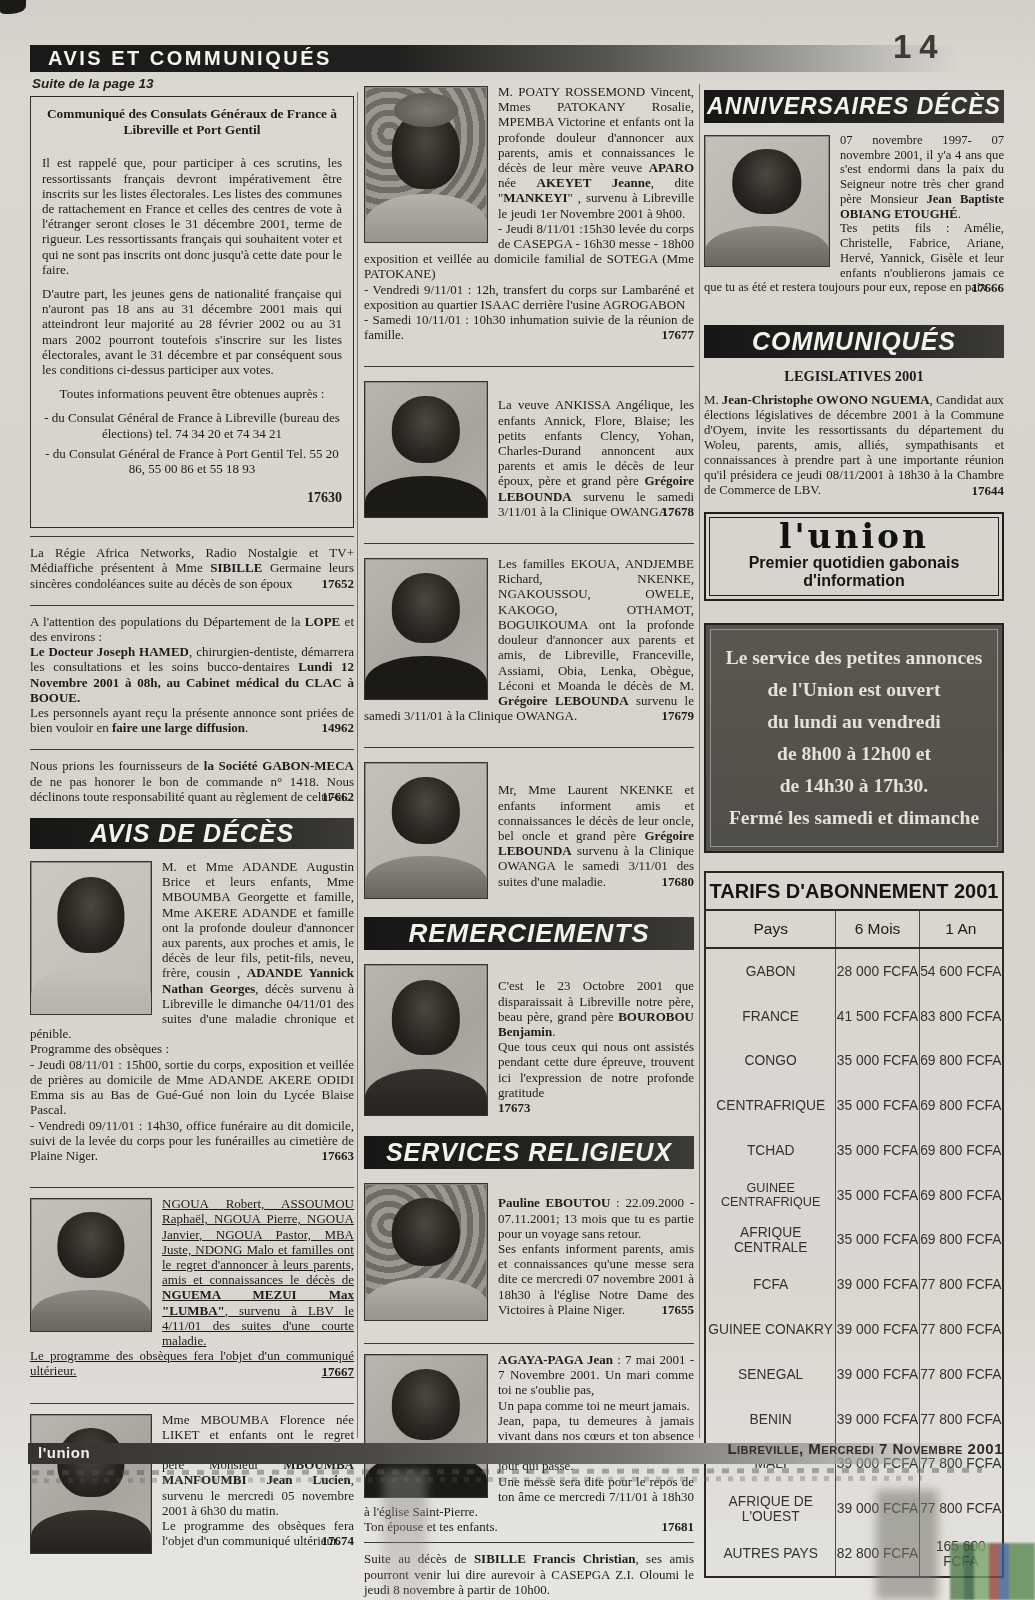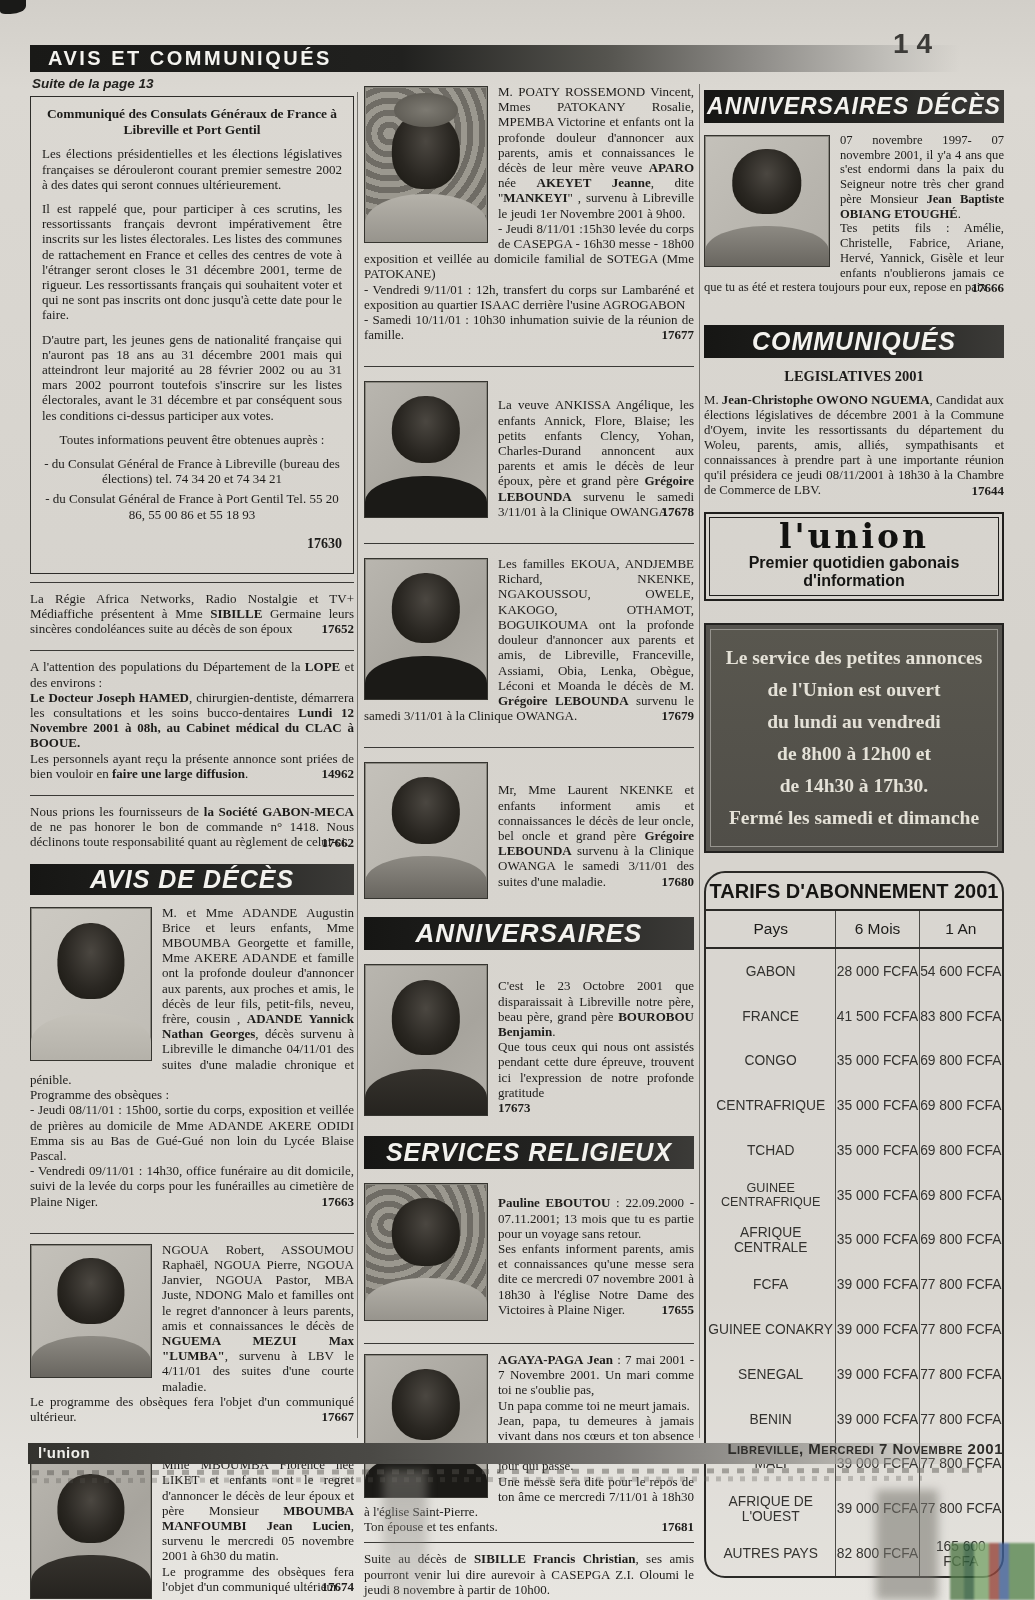--- a/index.html
+++ b/index.html
@@ -75,33 +75,32 @@
 <div id="page">
   <div class="corner"></div>
 
   <div style="position:absolute;left:30px;top:45px;width:930px;height:27px;
        background:linear-gradient(90deg,#191917 0,#21211f 40%,#55544f 62%,#8e8c88 78%,#c0beb9 92%,rgba(200,198,193,0) 100%);
        color:#f4f3ef;font-family:'Liberation Sans',sans-serif;font-weight:bold;font-size:20px;line-height:27px;
        letter-spacing:2.5px;padding-left:18px;box-sizing:border-box;">
     <span>AVIS ET COMMUNIQUÉS</span>
   </div>
   <div style="position:absolute;left:893px;top:28px;font-family:'Liberation Sans',sans-serif;font-weight:bold;
-       font-size:28px;letter-spacing:8px;color:#3c3b38;text-align:center;">14</div>
+       font-size:33px;letter-spacing:8px;color:#3c3b38;text-align:center;">14</div>
   <div style="position:absolute;left:32px;top:76px;font-family:'Liberation Sans',sans-serif;font-weight:bold;
        font-style:italic;font-size:13.5px;color:#23221f;">Suite de la page 13</div>
 
   <div class="vr" style="left:357px;top:92px;height:1346px;"></div>
   <div class="vr" style="left:699px;top:84px;height:1354px;"></div>
 
   <div class="col" style="left:30px;top:96px;width:324px;">
 
     <div style="border:1.6px solid #2d2c29;padding:9px 11px 7px;">
       <p class="t ctr" style="font-weight:bold;font-size:13.4px;">Communiqué des Consulats Généraux de France à Libreville et Port Gentil</p>
       <div class="gap"></div>
-      <p class="t">Les élections présidentielles et les élections législatives françaises se dérouleront courant premier semestre 2002 à des dates qui seront connues ultérieurement.</p>
       <div class="gap"></div>
       <p class="t">Il est rappelé que, pour participer à ces scrutins, les ressortissants français devront impérativement être inscrits sur les listes électorales. Les listes des communes de rattachement en France et celles des centres de vote à l'étranger seront closes le 31 décembre 2001, terme de rigueur. Les ressortissants français qui souhaitent voter et qui ne sont pas inscrits ont donc jusqu'à cette date pour le faire.</p>
       <div class="gap"></div>
       <p class="t">D'autre part, les jeunes gens de nationalité française qui n'auront pas 18 ans au 31 décembre 2001 mais qui atteindront leur majorité au 28 février 2002 ou au 31 mars 2002 pourront toutefois s'inscrire sur les listes électorales, avant le 31 décembre et par conséquent sous les conditions ci-dessus participer aux votes.</p>
       <div class="gap"></div>
       <p class="t ctr">Toutes informations peuvent être obtenues auprès :</p>
       <div class="gap"></div>
       <p class="t ctr">- du Consulat Général de France à Libreville (bureau des élections) tel. 74 34 20 et 74 34 21</p>
       <div class="gap2"></div>
       <p class="t ctr">- du Consulat Général de France à Port Gentil Tel. 55 20 86, 55 00 86 et 55 18 93</p>
@@ -136,21 +135,21 @@
           <div class="ph-sh"></div>
         </div>
       <p class="t">M. et Mme ADANDE Augustin Brice et leurs enfants, Mme MBOUMBA Georgette et famille, Mme AKERE ADANDE et famille ont la profonde douleur d'annoncer aux parents, aux proches et amis, le décès de leur fils, petit-fils, neveu, frère, cousin , <span class="b">ADANDE Yannick Nathan Georges</span>, décès survenu à Libreville le dimanche 04/11/01 des suites d'une maladie chronique et pénible.</p>
       <p class="t">Programme des obsèques :</p>
       <p class="t">- Jeudi 08/11/01 : 15h00, sortie du corps, exposition et veillée de prières au domicile de Mme ADANDE AKERE ODIDI Emma sis au Bas de Gué-Gué non loin du Lycée Blaise Pascal.</p>
       <p class="t">- Vendredi 09/11/01 : 14h30, office funéraire au dit domicile, suivi de la levée du corps pour les funérailles au cimetière de Plaine Niger.</p>
       <p class="refline">17663</p>
     </div>
 
     <hr class="sep" style="margin-top:10px;">
-    <div style="overflow:hidden;">
+    <div style="overflow:hidden;text-decoration:underline;">
       <div class="photo ph-light" style="width:120px;height:132px;">
           <div class="ph-head"></div>
           <div class="ph-sh"></div>
         </div>
       <p class="t">NGOUA Robert, ASSOUMOU Raphaël, NGOUA Pierre, NGOUA Janvier, NGOUA Pastor, MBA Juste, NDONG Malo et familles ont le regret d'annoncer à leurs parents, amis et connaissances le décès de <span class="b">NGUEMA MEZUI Max "LUMBA"</span>, survenu à LBV le 4/11/01 des suites d'une courte maladie.</p>
       <p class="t">Le programme des obsèques fera l'objet d'un communiqué ultérieur.</p>
       <p class="refline">17667</p>
     </div>
 
     <hr class="sep" style="margin-top:10px;">
@@ -207,21 +206,21 @@
       <div class="photo ph-light" style="width:122px;height:135px;">
           <div class="ph-head"></div>
           <div class="ph-sh"></div>
         </div>
       <div style="padding-top:22px;">
         <p class="t">Mr, Mme Laurent NKENKE et enfants informent amis et connaissances le décès de leur oncle, bel oncle et grand père <span class="b">Grégoire LEBOUNDA</span> survenu à la Clinique OWANGA le samedi 3/11/01 des suites d'une maladie.</p>
         <p class="refline">17680</p>
       </div>
     </div>
 
-    <div class="bar" style="margin:14px 0 12px;height:33px;font-size:26px;line-height:33px;">ANNIVERSAIRES</div>
+    <div class="bar" style="margin:14px 0 12px;height:33px;font-size:26px;line-height:33px;">REMERCIEMENTS</div>
 
     <div style="overflow:hidden;min-height:152px;">
       <div class="photo" style="width:122px;height:150px;">
           <div class="ph-head"></div>
           <div class="ph-sh"></div>
         </div>
       <div style="padding-top:16px;">
         <p class="t">C'est le 23 Octobre 2001 que disparaissait à Libreville notre père, beau père, grand père <span class="b">BOUROBOU Benjamin</span>.</p>
         <p class="t">Que tous ceux qui nous ont assistés pendant cette dure épreuve, trouvent ici l'expression de notre profonde gratitude</p>
         <p class="t" style="font-weight:bold;">17673</p>
@@ -299,21 +298,21 @@
       <div class="svc-in">
         <div class="svc-line">Le service des petites annonces</div>
         <div class="svc-line">de l'Union est ouvert</div>
         <div class="svc-line">du lundi au vendredi</div>
         <div class="svc-line">de 8h00 à 12h00 et</div>
         <div class="svc-line">de 14h30 à 17h30.</div>
         <div class="svc-line">Fermé les samedi et dimanche</div>
       </div>
     </div>
 
-    <div class="tarifs" style="margin-top:18px;border-radius:21px;">
+    <div class="tarifs" style="margin-top:18px;">
       <div class="title">TARIFS D'ABONNEMENT 2001</div>
       <div class="trow thead">
         <span class="c1">Pays</span>
         <span class="c2">6 Mois</span>
         <span class="c3">1 An</span>
       </div>
       <div class="trow tdata">
           <span class="c1">GABON</span>
           <span class="c2">28 000 FCFA</span>
           <span class="c3">54 600 FCFA</span>

